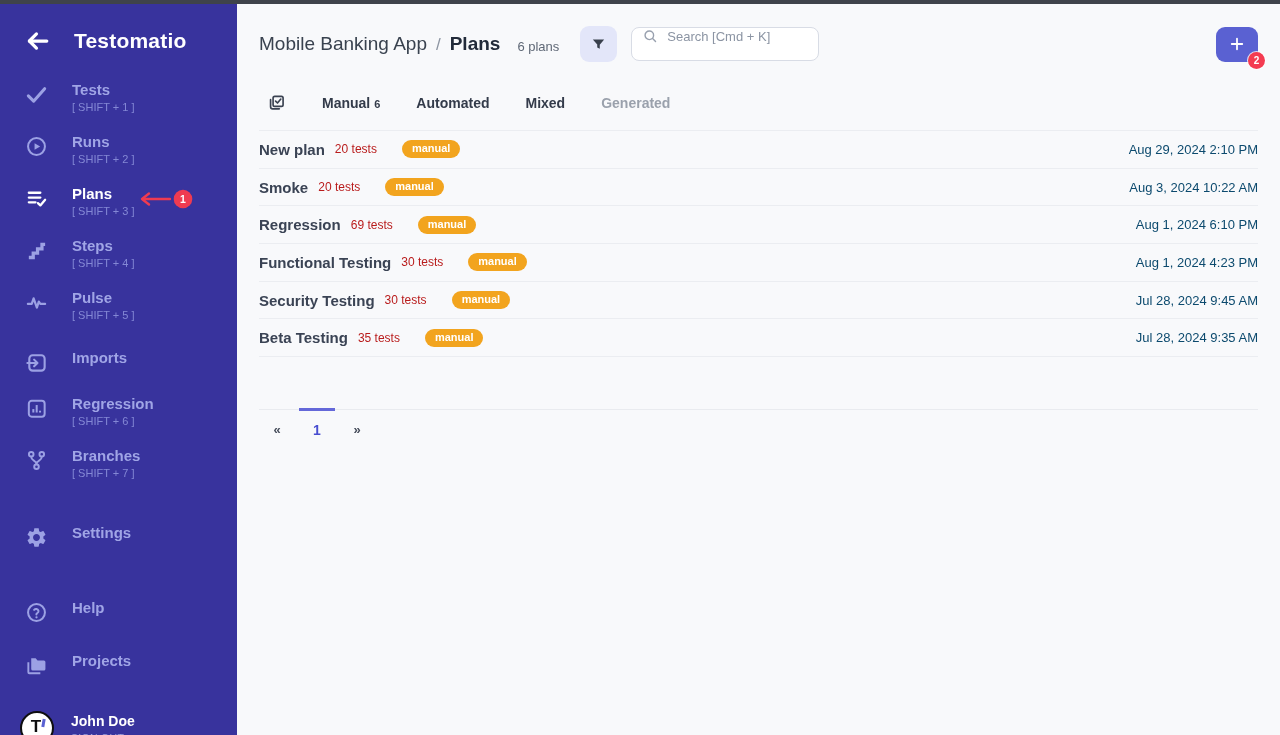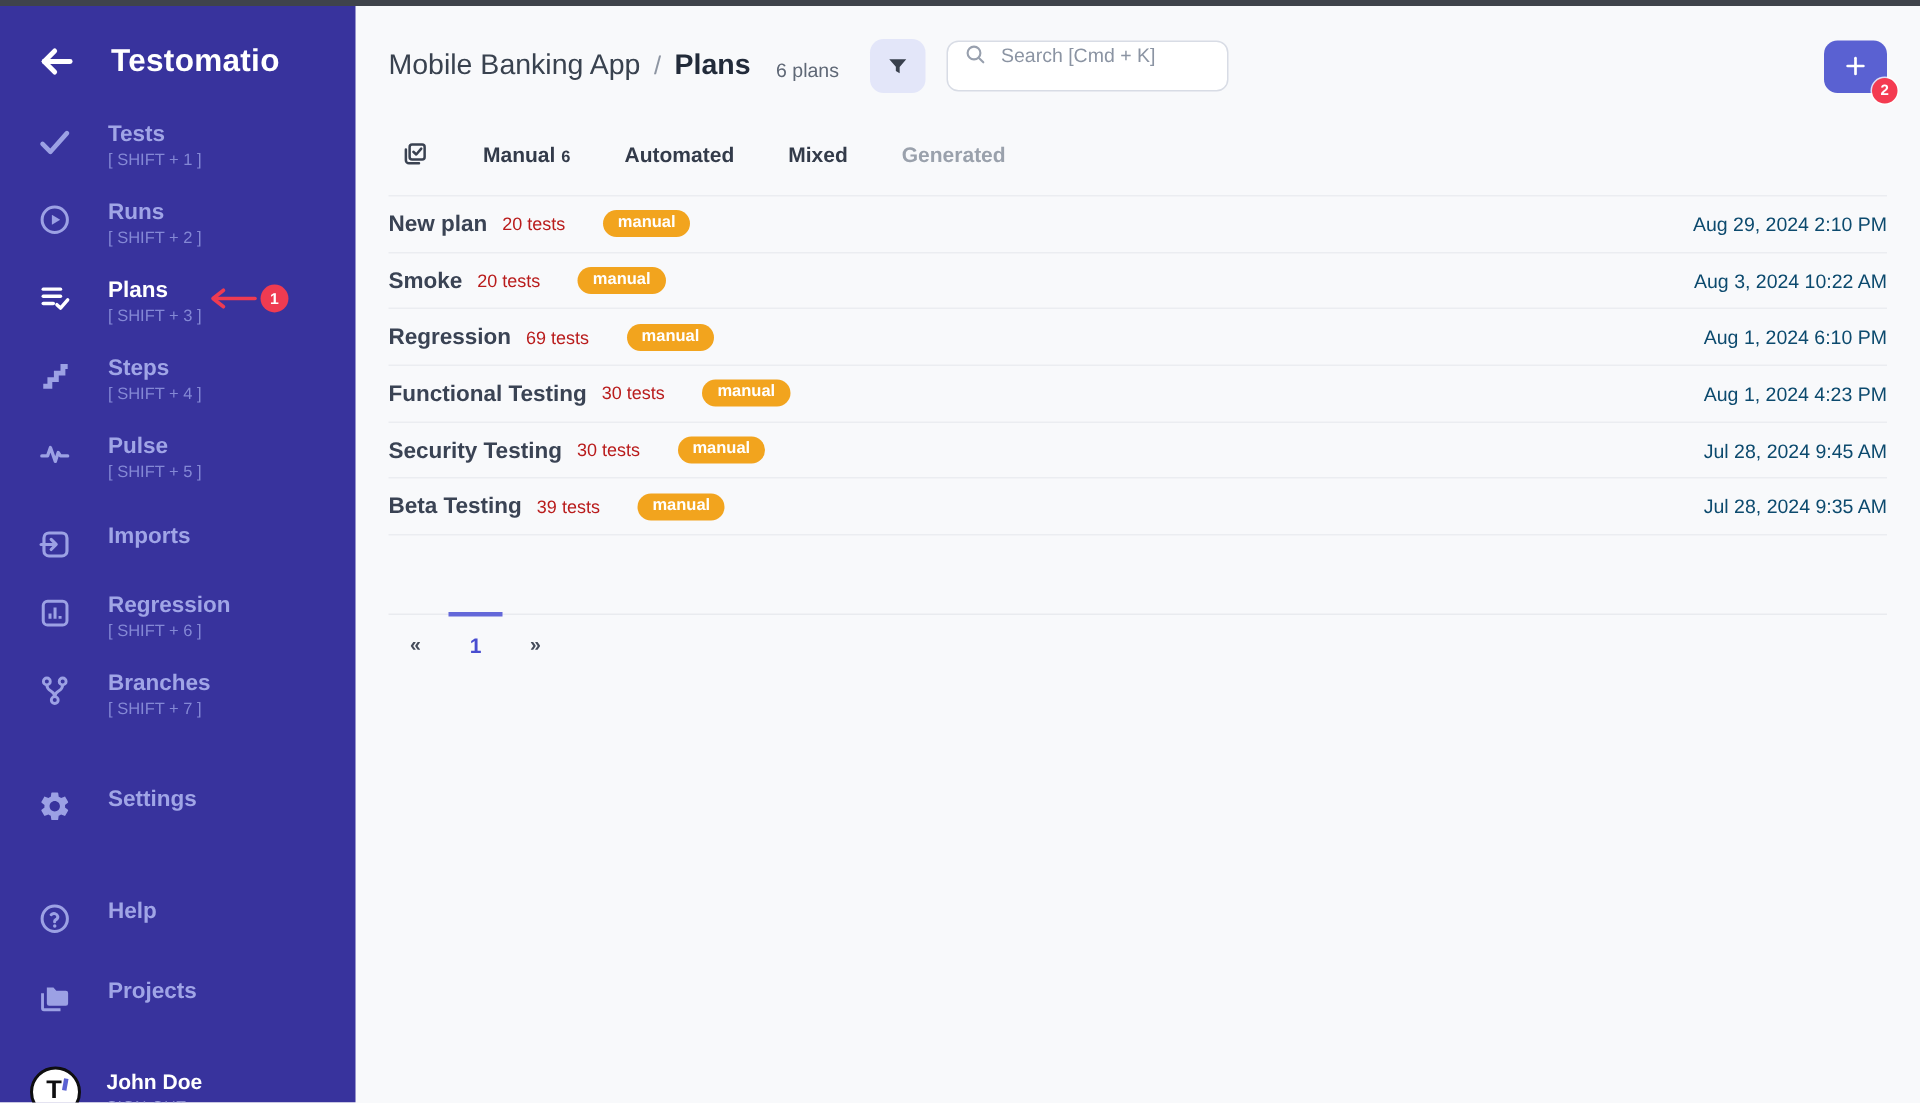--- a/index.html
+++ b/index.html
@@ -327,21 +327,21 @@
           <span class="plan-date">Aug 1, 2024 4:23 PM</span>
         </div>
         <div class="plan-row">
           <span class="plan-name">Security Testing</span>
           <span class="plan-tests">30 tests</span>
           <span class="plan-badge">manual</span>
           <span class="plan-date">Jul 28, 2024 9:45 AM</span>
         </div>
         <div class="plan-row">
           <span class="plan-name">Beta Testing</span>
-          <span class="plan-tests">39 tests</span>
+          <span class="plan-tests">35 tests</span>
           <span class="plan-badge">manual</span>
           <span class="plan-date">Jul 28, 2024 9:35 AM</span>
         </div>
       </div>
 
     <div class="pagination" id="pagination">
         <span class="page-cell">«</span>
         <span class="page-cell active">1</span>
         <span class="page-cell">»</span>
       </div>

